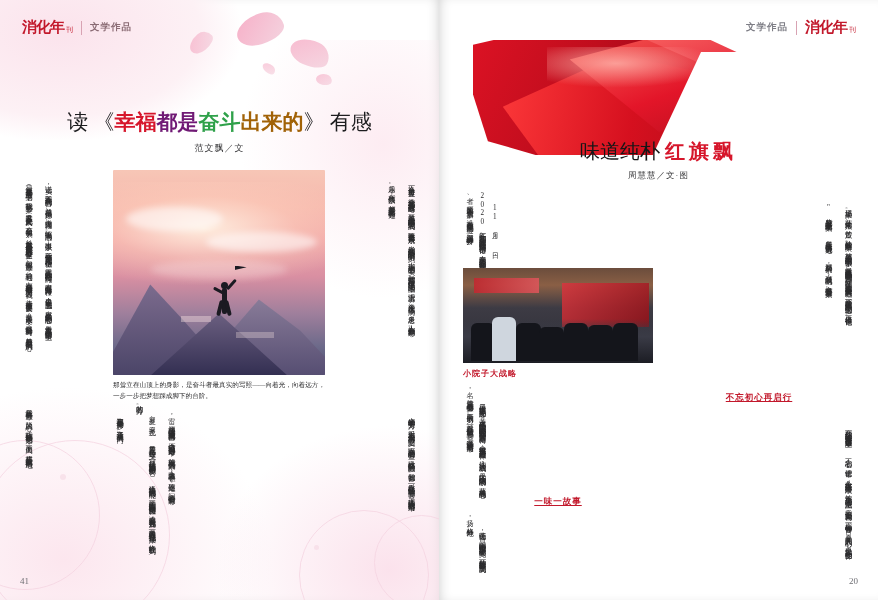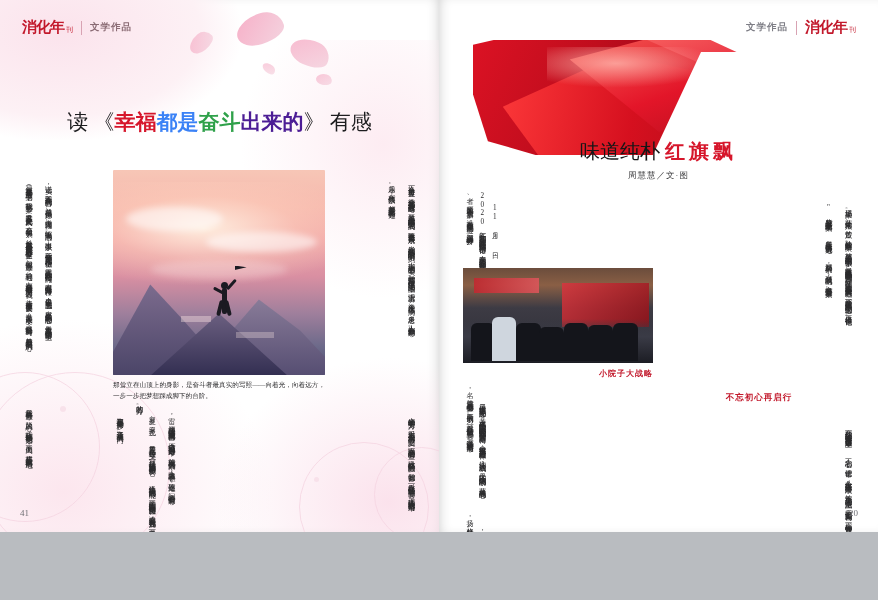--- a/index.html
+++ b/index.html
@@ -6,21 +6,21 @@
   html, body { margin:0; padding:0; }
   body {
     width: 878px; height: 600px;
     background: #b9bcc0;
     font-family: "Liberation Serif", serif;
     overflow: hidden;
   }
   .spread { position: relative; width: 878px; height: 600px; display: flex; }
   .page {
     position: relative;
-    width: 439px; height: 532px;
+    width: 439px; height: 600px;
     background: #ffffff;
     overflow: hidden;
   }
   .page.left { box-shadow: inset -6px 0 14px -8px rgba(0,0,0,.28); }
   .page.right { box-shadow: inset 6px 0 14px -8px rgba(0,0,0,.28); }
   .pk1 { position:absolute; left:-60px; top:-40px; width:300px; height:180px;
         background: radial-gradient(ellipse at 40% 40%, #fbe3ec 0%, #fdf1f5 55%, rgba(255,255,255,0) 72%); }
   .pk2 { position:absolute; right:-40px; top:40px; width:240px; height:260px;
         background: radial-gradient(ellipse at 60% 40%, #fdecf2 0%, rgba(255,255,255,0) 70%); }
   .pk3 { position:absolute; left:-80px; bottom:-80px; width:360px; height:300px;
@@ -55,23 +55,23 @@
   }
   .masthead-right .masthead-label { color:#7d7d85; }
 
   
   .ltitle {
     position:absolute; top:108px; left:0; width:100%; text-align:center;
     font-size:21px; color:#1d1d1f; white-space:nowrap;
   }
   .ltitle .hl { font-weight:bold; }
   .ltitle .c-red { color:#d6162b;margin-top:40px; }
-  .ltitle .c-org { color:#3b82f6; }
+  .ltitle .c-org { color:#701a75; }
   .ltitle .c-grn { color:#2fa14a; }
-  .ltitle .c-blu { color:#4c1d95; }
+  .ltitle .c-blu { color:#a16207; }
   .byline {
     position:absolute; top:142px; left:0; width:100%; text-align:center;
     font-size:9px; color:#3a3a3c; letter-spacing:1px;
   }
 
   
   .vcols {
     position:absolute; display:flex; flex-direction: row-reverse; gap:7px;
   }
   .vcol {
@@ -165,25 +165,25 @@
   .ph1 .screen { position:absolute; left:52%; top:16%; width:46%; height:46%;
     background: linear-gradient(135deg,#d4373f,#8d1219); opacity:.9; }
   .ph1 .banner { position:absolute; left:6%; top:10%; width:34%; height:16%;
     background: linear-gradient(90deg,#c5262f,#e0565c); opacity:.85; }
   .ph1 .people { position:absolute; left:0; bottom:0; width:100%; height:46%;
     background: linear-gradient(0deg,#1c1d24 0%, #3a3b46 60%, rgba(58,59,70,0) 100%); }
   .ph1 .p { position:absolute; bottom:2%; width:13%; height:40%; background:#14151b; border-radius:6px 6px 0 0; }
   .ph1 .pw { background:#cfd6de; }
 
   .figcap {
-    position:absolute; text-align:right; font-size:8px; color:#c2182b; font-weight:bold; letter-spacing:1px;
+    position:absolute; text-align:left; font-size:8px; color:#c2182b; font-weight:bold; letter-spacing:1px;
   }
   .fc1 { left:24px; top:368px; width:190px; }
   .sub-h {
-    position:absolute; text-align:center; font-size:8.5px; color:#c2182b; font-weight:bold; letter-spacing:1px;
+    position:absolute; text-align:center; font-size:8.5px; color:#c2182b; font-weight:bold; letter-spacing:1px;text-decoration:underline;
   }
 </style>
 </head>
 <body>
 
 <div class="spread">
 
   <div class="page left">
     <div class="pk1"></div>
     <div class="pk2"></div>
@@ -210,20 +210,21 @@
       </span>
       <span class="logo-divider"></span>
       <span class="masthead-label">文学作品</span>
     </div>
 
     <div class="ltitle">
       <span>读</span>
       <span>《</span><span class="hl c-red">幸福</span><span class="hl c-org">都是</span><span class="hl c-grn">奋斗</span><span class="hl c-blu">出来的</span><span>》</span>
       <span>有感</span>
     </div>
+    <div class="byline">范文飘／文</div>
 
     <div class="vcols lc-left">
       <div class="vcol ind">说实话，我不喜欢现在的自己。我总是很焦虑、觉得太无聊、吃解人满为患。出事以来，我不知新怀了过几天后指这个朝位，于而了外面的路到处是污泥。有时候会向转筹路往，这个世界究竟为怎么了，自有那么多的不称心和想，每天总有个人不愿快的事情发生。</div>
       <div class="vcol ind">但从《幸福是奋斗来的》这本书中，我找到了答案；这世界并不文化好的人，而是我们长大了，长大以后就不再像儿时一般纯真的心看待这个世界。我们要得沉重、急功近利，在追名逐利的过程中渐渐失去了自我，将大望额方面世界失去了，世界永的改变，慢然是给分解与，变的只是我们是我们的心。</div>
     </div>
 
     <div class="vcols lc-right">
       <div class="vcol ind">换一个角度看世界，就会发现其实你并没有被忽略。要做善于自生活的灰唱中寻找色彩的人，这并不是说要百日乐观。当我们在生活的某个阶段的某个时刻，当循到人生的事实，我们需要给自己一个继续走下去的理由；宏观上讲，多发现生活点滴、多思考，人生会有别样精彩。</div>
       <div class="vcol ind">乐趣。所有的快乐，都将完成要于生命的长短。</div>
     </div>
@@ -315,20 +316,21 @@
       <div class="p" style="left:40%;height:36%;"></div>
       <div class="p" style="left:53%;"></div>
       <div class="p" style="left:66%;height:38%;"></div>
       <div class="p" style="left:79%;"></div>
     </div>
     <div class="figcap fc1">小院子大战略</div>
 
     <div class="vcols" style="left:24px; top:386px; height:100px;">
       <div class="vcol ind">这是二十世纪最常见的客厅，黄土各式的场坐除了院出办的简朴的陈设和那些简单的农具桌椅，会议室里仍保留着当年的模样。他让这大的成就，是内陆这么宽阔的小的、蕴藏着核心的无名，党史浸着着战的荣誉、看巨大的动力。可把在这样短促的花宴里，无须去计较人的繁盛与清单。</div>
     </div>
+    <div class="sub-h" style="left:24px; top:496px; width:190px;">一味一故事</div>
     <div class="vcols" style="left:24px; top:514px; height:46px;">
       <div class="vcol ind">临近黄昏，斜阳余晖中把夕阳撒下晕红的余光，西柏坡的红旗在风中高高飘扬，格外鲜艳。</div>
     </div>
 
     <div class="sub-h" style="right:24px; top:392px; width:190px;">不忘初心再启行</div>
     <div class="vcols" style="right:24px; top:412px; height:148px;">
       <div class="vcol ind">在西柏坡纪念馆的社会主义核心价值观展厅里，"不忘初心 牢记使命"八个大字在灯光下格外耀眼。站在历史与现实的交汇点上，我们重温入党誓词，那一句句铮铮誓言，是共产党人的初心，也是我们不变的信仰。</div>
     </div>
 
     <div class="pgno r">20</div>

